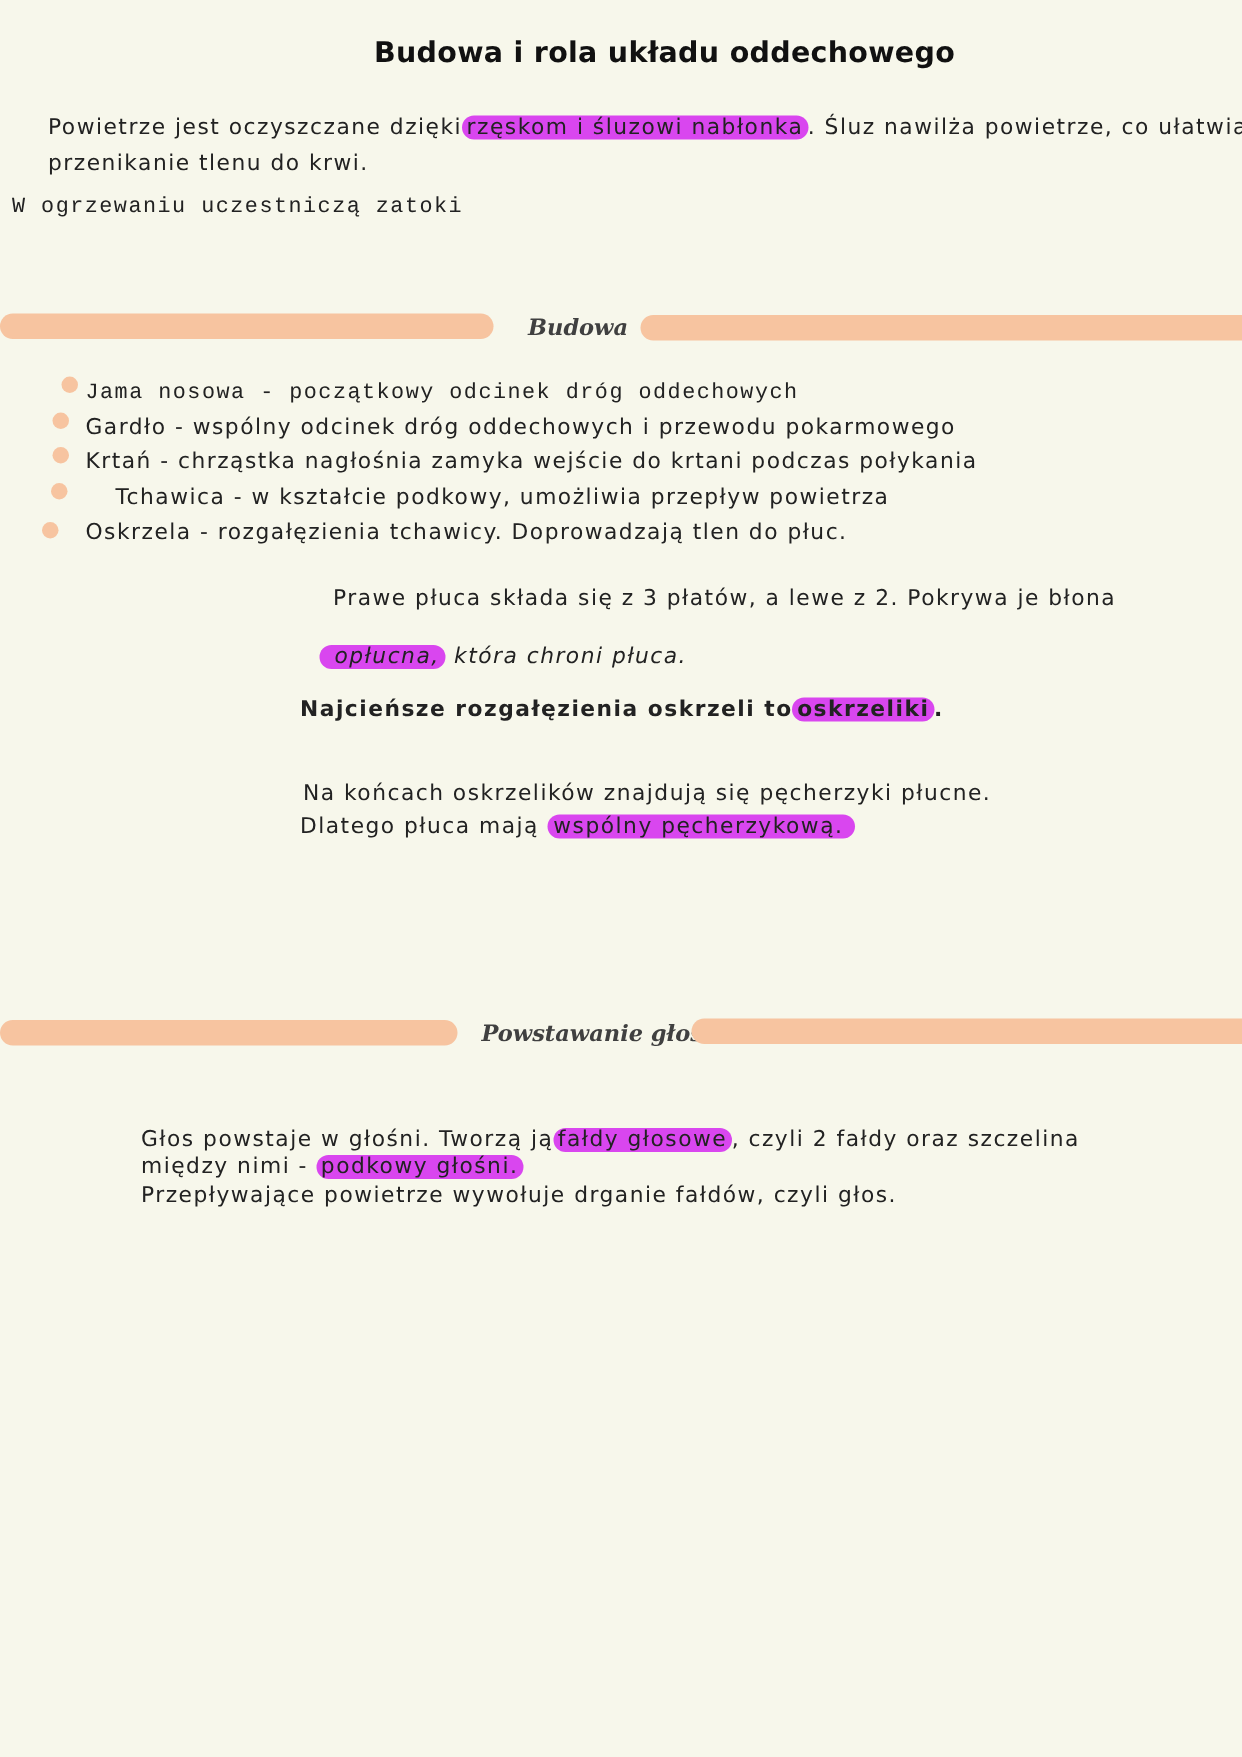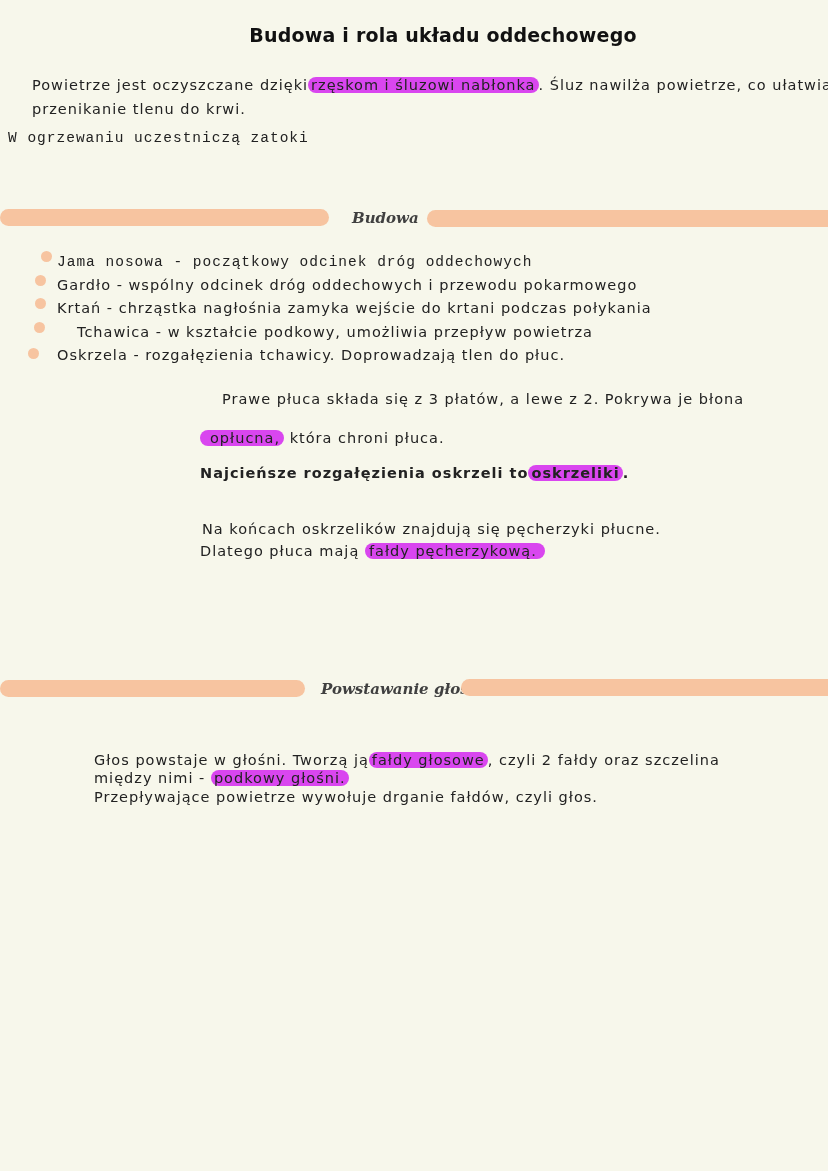--- a/index.html
+++ b/index.html
@@ -47,29 +47,29 @@
   <div class="abs txt" style="left:57px; top:297px;">Krtań - chrząstka nagłośnia zamyka wejście do krtani podczas połykania</div>
 
   <div class="bullet" style="left:34px; top:322px;"></div>
   <div class="abs txt" style="left:57px; top:321px;margin-left:20px;">Tchawica - w kształcie podkowy, umożliwia przepływ powietrza</div>
 
   <div class="bullet" style="left:28px; top:348px;"></div>
   <div class="abs txt" style="left:57px; top:344px;">Oskrzela - rozgałęzienia tchawicy. Doprowadzają tlen do płuc.</div>
 </div>
 
 <div class="abs txt" style="left:210px; top:388px;margin-left:12px;">Prawe płuca składa się z 3 płatów, a lewe z 2. Pokrywa je błona</div>
-<div class="abs txt" style="left:200px; top:427px;">
+<div class="abs txt" style="left:213px; top:427px;font-style:italic;">
   <span class="hl" style="padding:0 4px 0 10px;">opłucna,</span><span> która chroni płuca.</span>
 </div>
 <div class="abs txt" style="left:200px; top:462px;font-weight:bold;">
   <span>Najcieńsze rozgałęzienia oskrzeli to</span><span class="hl">oskrzeliki</span><span>.</span>
 </div>
 <div class="abs txt" style="left:202px; top:518px;">Na końcach oskrzelików znajdują się pęcherzyki płucne.</div>
 <div class="abs txt" style="left:200px; top:540px;">
-  <span>Dlatego płuca mają</span> <span class="hl" style="padding:0 8px 0 4px;">fałdy pęcherzykową.</span>
+  <span>Dlatego płuca mają</span> <span class="hl" style="padding:0 8px 0 4px;">wspólny pęcherzykową.</span>
 </div>
 
 <div class="bar" style="left:0; width:305px; top:680px;"></div>
 <div class="abs sec-title" style="left:321px; top:680px;">Powstawanie głosu</div>
 <div class="bar" style="left:461px; width:376px; top:679px;"></div>
 
 <div class="abs txt" style="left:94px; top:749px;">
   <span>Głos powstaje w głośni. Tworzą ją</span><span class="hl">fałdy głosowe</span><span>, czyli 2 fałdy oraz szczelina</span>
 </div>
 <div class="abs txt" style="left:94px; top:767px;">

